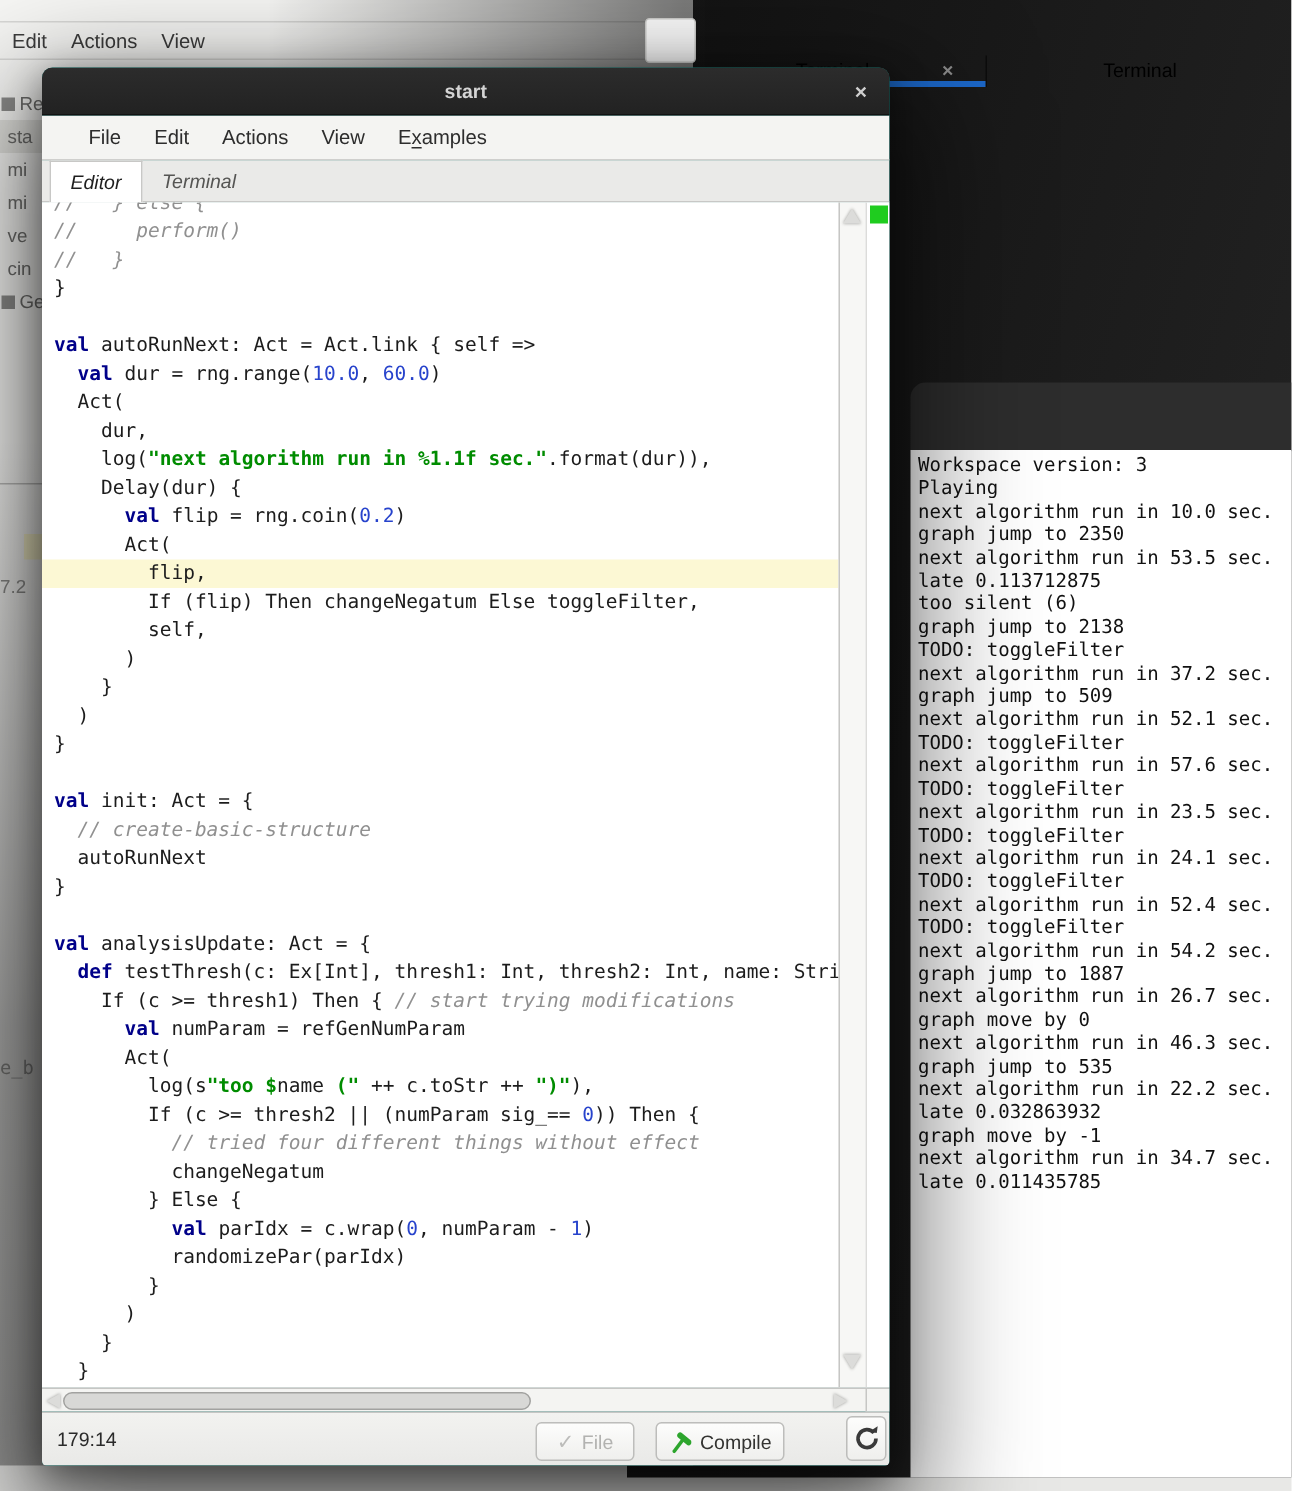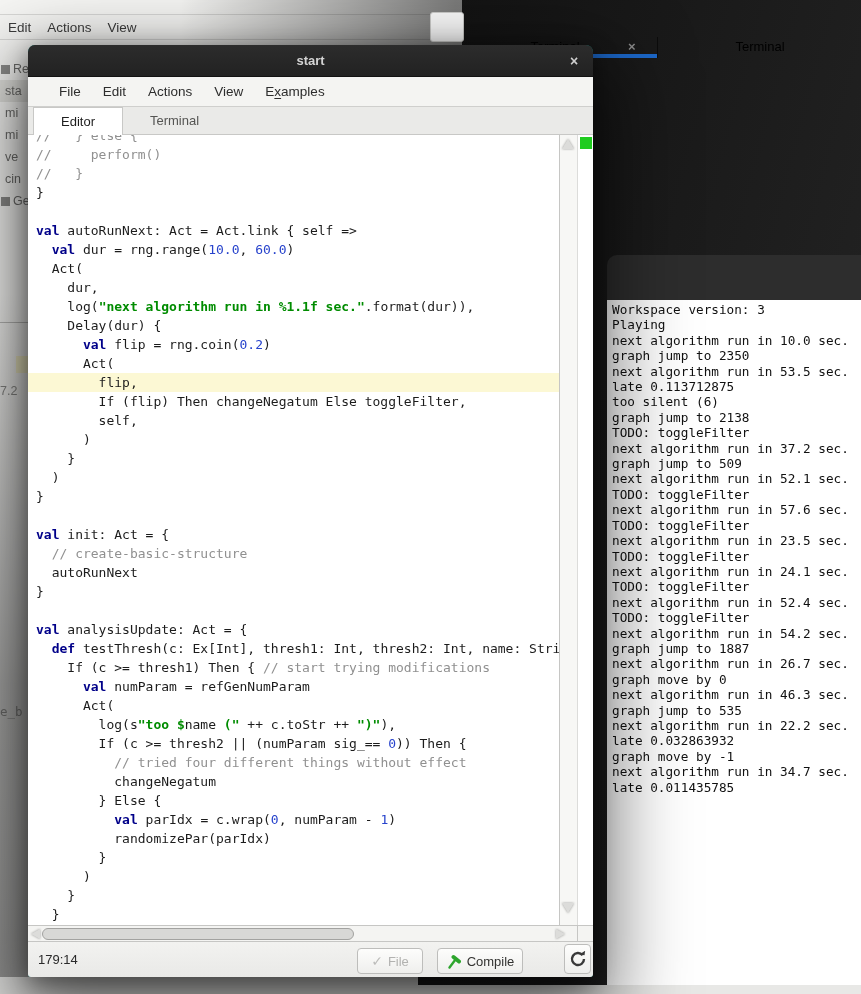--- a/index.html
+++ b/index.html
@@ -60,35 +60,35 @@
     border-bottom:1px solid #121212;box-sizing:border-box;}
   #title{color:#d4d4d4;font-size:13px;font-weight:bold;}
   #win-close{position:absolute;right:9px;top:6px;width:20px;height:20px;color:#cfcfcf;
     font-size:14px;font-weight:bold;text-align:center;line-height:20px;cursor:default;}
   #menubar{height:30px;flex:0 0 30px;background:#f4f4f2;border-bottom:1px solid #cfcfcd;
     display:flex;align-items:center;padding-left:20px;box-sizing:border-box;}
   .menu-item{padding:0 11px;font-size:13.5px;color:#2d2d2d;}
   .mn{text-decoration:underline;text-underline-offset:2px;}
   #tabbar{height:28px;flex:0 0 28px;background:#eaeae8;border-bottom:1px solid #c8c8c6;
     display:flex;align-items:flex-end;padding-left:5px;box-sizing:border-box;}
-  .ed-tab{font-size:13px;height:27px;line-height:27px;padding:0 27px;box-sizing:border-box;}
+  .ed-tab{font-size:13px;height:27px;line-height:27px;padding:0 13px;box-sizing:border-box;font-style:italic;}
   .ed-tab.active{background:#fff;color:#1e1e1e;border:1px solid #c8c8c6;border-bottom:none;
     margin-bottom:-1px;height:28px;}
   .ed-tab.inactive{color:#555553;}
 
   #editor-row{flex:0 0 790px;height:790px;display:flex;position:relative;background:#fff;}
   #code-area{width:531px;height:790px;overflow:hidden;position:relative;background:#fff;}
   #code{margin-top:-9px;padding-left:8px;font-family:"DejaVu Sans Mono",monospace;
     font-size:13px;line-height:19px;white-space:pre;}
   .code-line{height:19px;}
   .code-line.hl{background:#fcf8d4;margin-left:-8px;padding-left:8px;}
   .tk-k{color:#000089;font-weight:bold;}
   .tk-n{color:#2743cc;}
   .tk-s{color:#008c00;font-weight:bold;}
-  .tk-c{color:#909090;text-align:right;}
+  .tk-c{color:#909090;font-style:italic;text-align:right;}
   .tk-p{color:#1c1c1c;}
 
   #vscroll{width:18px;height:790px;background:#f7f7f5;border-left:1px solid #c6c6c4;
     position:relative;box-sizing:border-box;}
   #corner-strip{width:16px;height:790px;background:#fff;border-left:1px solid #dcdcda;
     position:relative;box-sizing:border-box;}
   #status-square{position:absolute;left:2px;top:2px;width:12px;height:12px;background:#1fcc1f;}
   .sb-arrow{position:absolute;width:0;height:0;}
   .up{left:2px;top:4px;border-left:6px solid transparent;border-right:6px solid transparent;
     border-bottom:10px solid #dcdcda;filter:drop-shadow(0 0 1px #9a9a98);}

